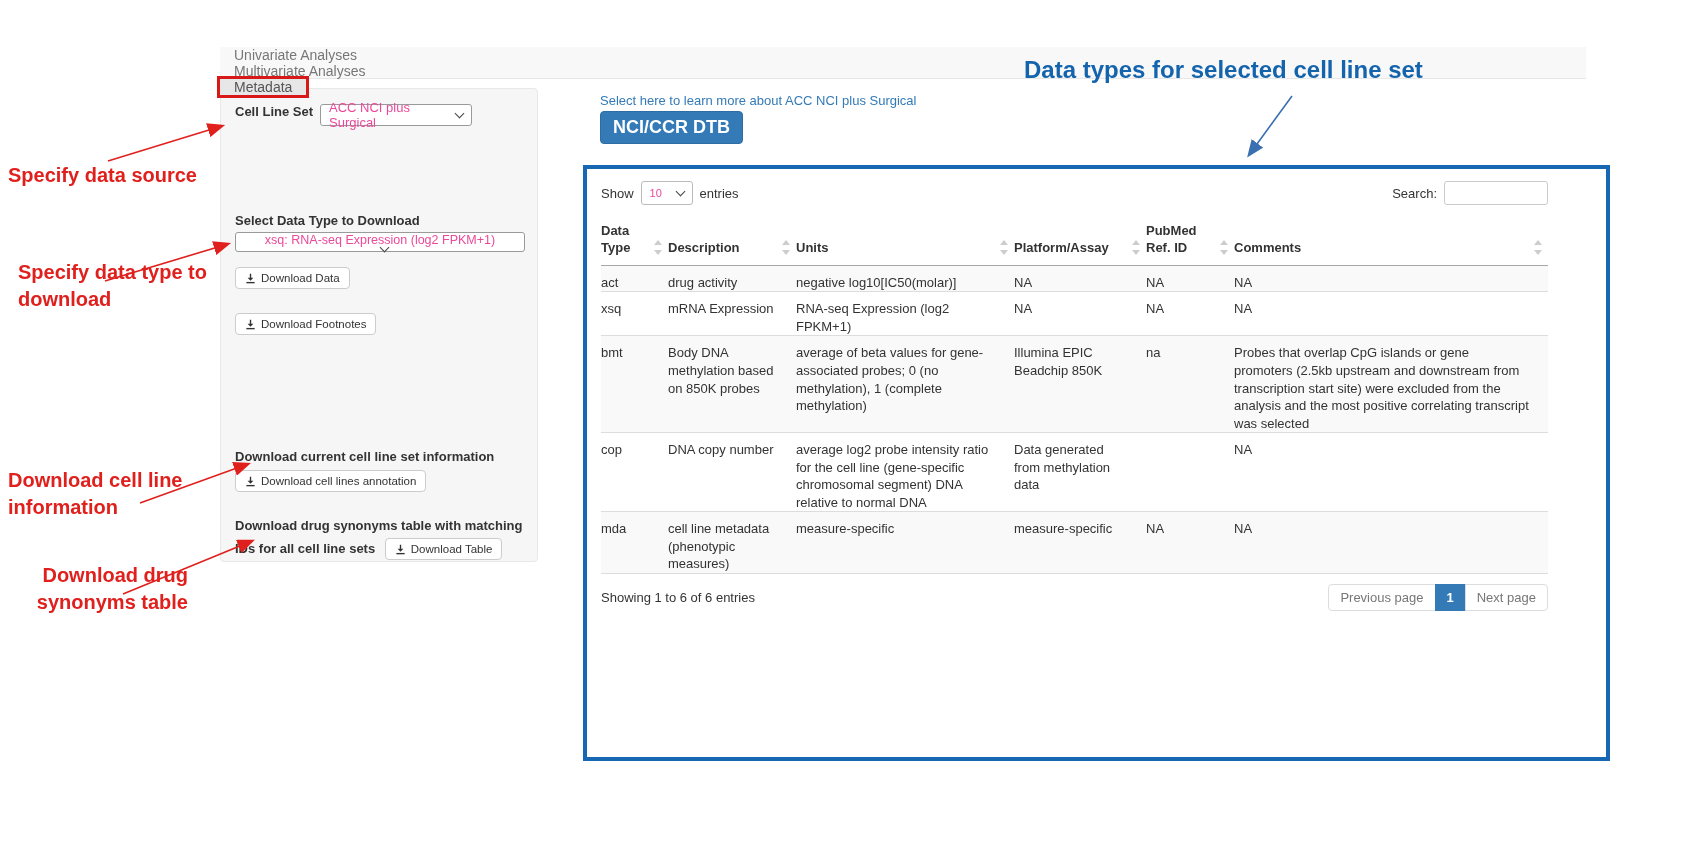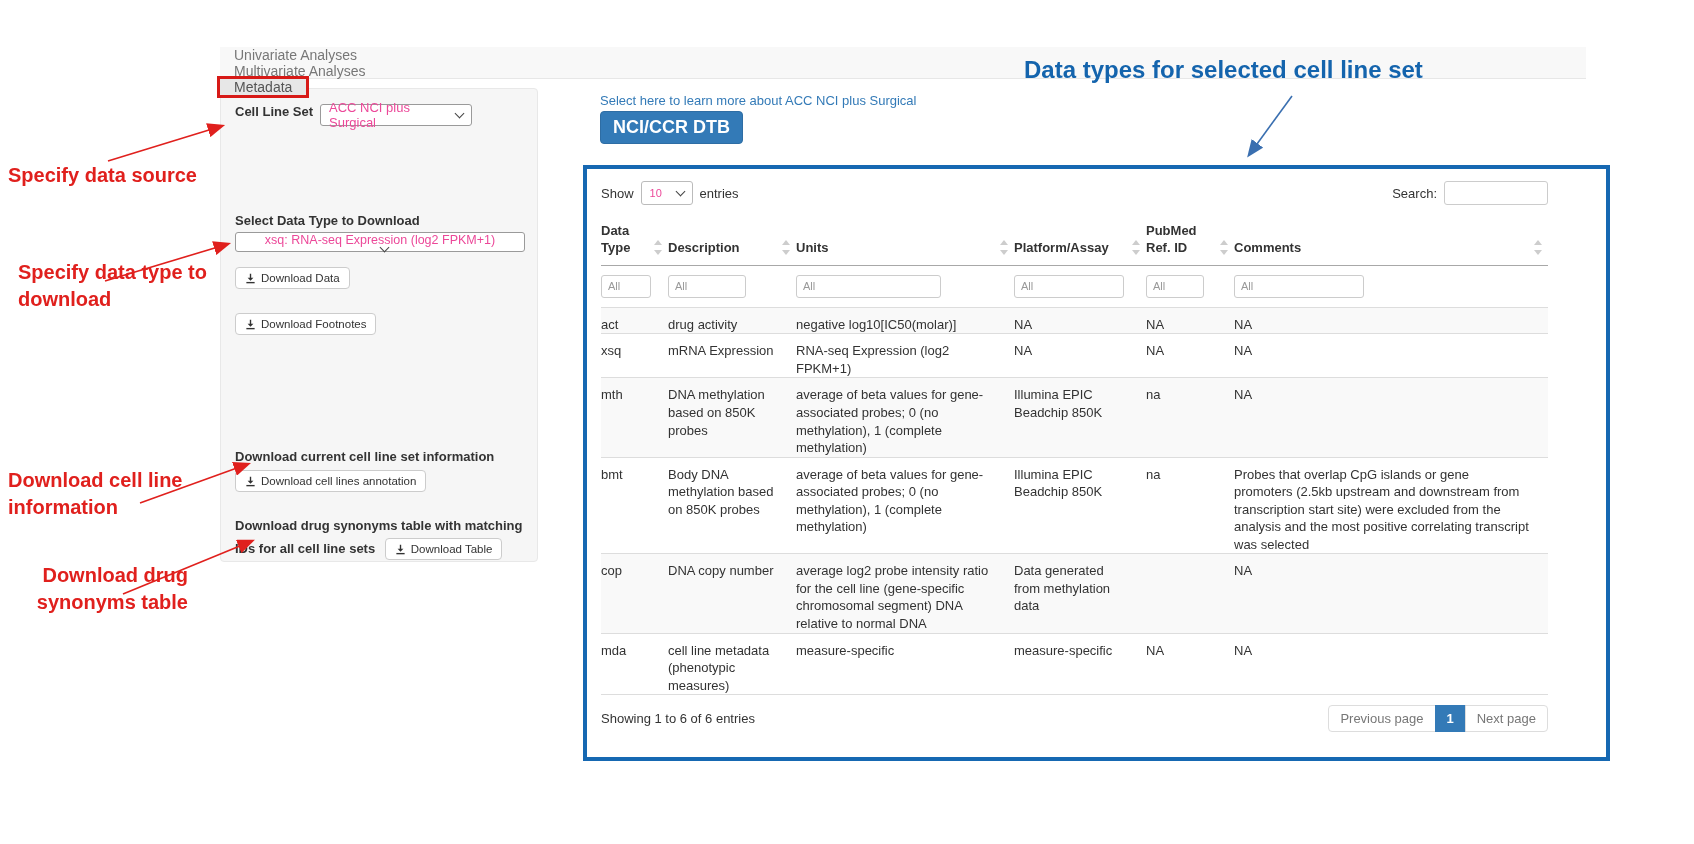--- a/index.html
+++ b/index.html
@@ -198,52 +198,36 @@
       </colgroup>
       <thead>
         <tr>
           <th><span>Data Type</span><span class="sort"></span></th>
           <th><span>Description</span><span class="sort"></span></th>
           <th><span>Units</span><span class="sort"></span></th>
           <th><span>Platform/Assay</span><span class="sort"></span></th>
           <th><span>PubMed Ref. ID</span><span class="sort"></span></th>
           <th><span>Comments</span><span class="sort"></span></th>
         </tr>
-        <tr class="filter-row">
-          <td><input placeholder="All" style=""></td>
-          <td><input placeholder="All" style=""></td>
-          <td><input placeholder="All" style=""></td>
-          <td><input placeholder="All" style=""></td>
-          <td><input placeholder="All" style=""></td>
-          <td><input placeholder="All" style=""></td>
-        </tr>
       </thead>
       <tbody>
         <tr>
           <td>act</td>
           <td>drug activity</td>
           <td>negative log10[IC50(molar)]</td>
           <td>NA</td>
           <td>NA</td>
           <td>NA</td>
         </tr>
         <tr>
           <td>xsq</td>
           <td>mRNA Expression</td>
           <td>RNA-seq Expression (log2 FPKM+1)</td>
           <td>NA</td>
           <td>NA</td>
-          <td>NA</td>
-        </tr>
-        <tr>
-          <td>mth</td>
-          <td>DNA methylation based on 850K probes</td>
-          <td>average of beta values for gene-associated probes; 0 (no methylation), 1 (complete methylation)</td>
-          <td>Illumina EPIC Beadchip 850K</td>
-          <td>na</td>
           <td>NA</td>
         </tr>
         <tr>
           <td>bmt</td>
           <td>Body DNA methylation based on 850K probes</td>
           <td>average of beta values for gene-associated probes; 0 (no methylation), 1 (complete methylation)</td>
           <td>Illumina EPIC Beadchip 850K</td>
           <td>na</td>
           <td>Probes that overlap CpG islands or gene promoters (2.5kb upstream and downstream from transcription start site) were excluded from the analysis and the most positive correlating transcript was selected</td>
         </tr>

